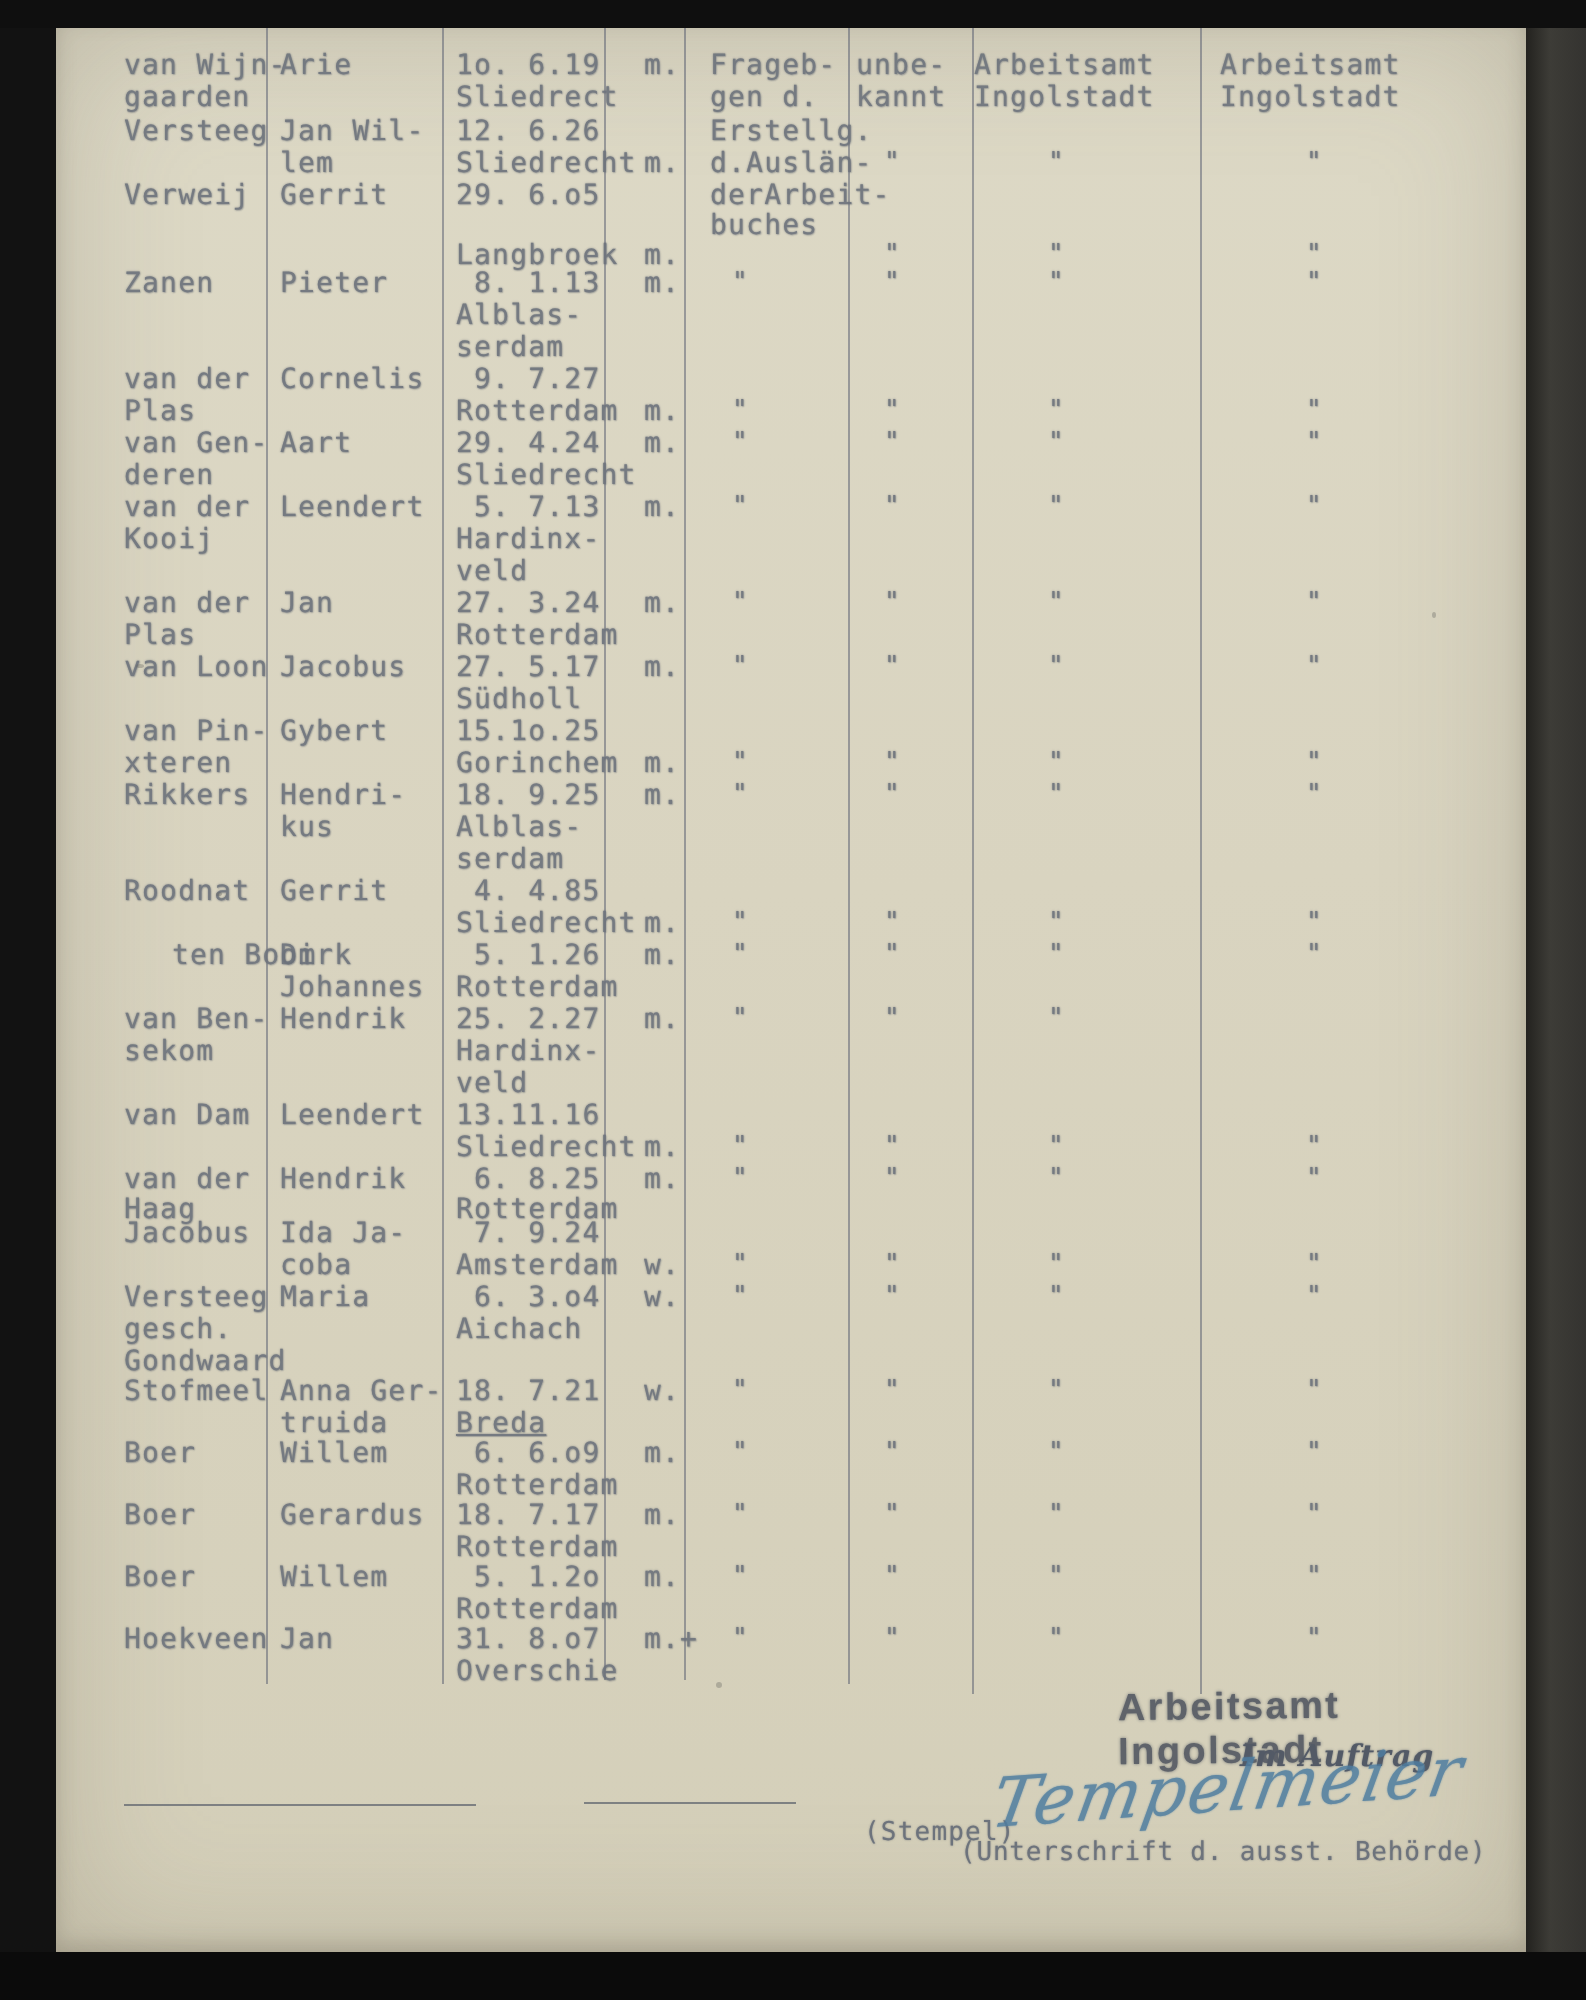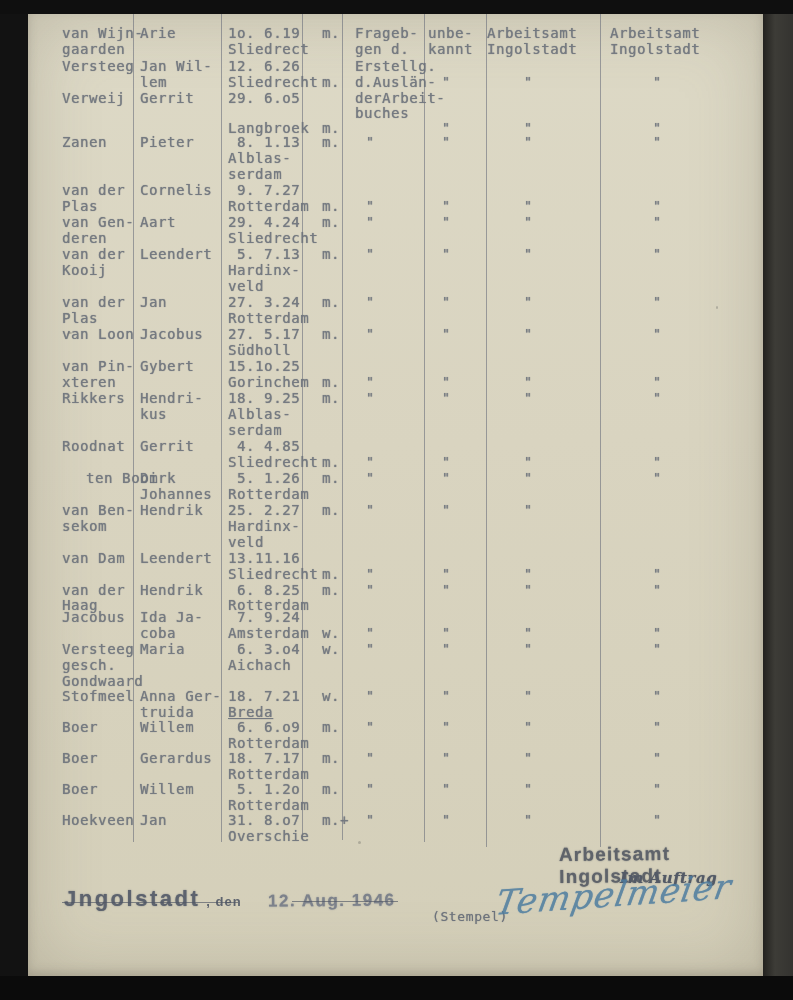--- a/index.html
+++ b/index.html
@@ -296,28 +296,24 @@
       <span class="tcell ditto" style="left: 496px; top: 798px;">"</span>
       <span class="tcell ditto" style="left: 625px; top: 798px;">"</span>
       <span class="tcell" style="left: 200px; top: 814px; text-align: right;">Overschie</span>
     </div>
 
   <div class="speck" style="left:80px;top:432px;width:3px;height:2px;"></div>
   <div class="speck" style="left:40px;top:318px;width:4px;height:2px;"></div>
   <div class="speck" style="left:688px;top:292px;width:2px;height:3px;"></div>
   <div class="speck" style="left:330px;top:827px;width:3px;height:3px;"></div>
 
-  <div class="footer-city-row">
-    <span class="city">Jngolstadt</span>
-    <span class="den">, den</span>
-    <span class="date-stamp">12. Aug. 1946</span>
-  </div>
   <div class="sig-line" style="left:34px;top:888px;width:176px;"></div>
   <div class="sig-line" style="left:264px;top:887px;width:106px;"></div>
   <div class="stempel-label">(Stempel)</div>
+  <div class="unterschrift-label">(Unterschrift d. ausst. Behörde)</div>
 
   <div class="office-stamp">Arbeitsamt Ingolstadt</div>
   <div class="im-auftrag">Im Auftrag</div>
   <div class="signature">Tempelmeier</div>
 </div>
 
 <div class="border-strip strip-right"></div>
 <div class="border-strip strip-left"></div>
 <div class="border-strip strip-top"></div>
 <div class="border-strip strip-bottom"></div>

